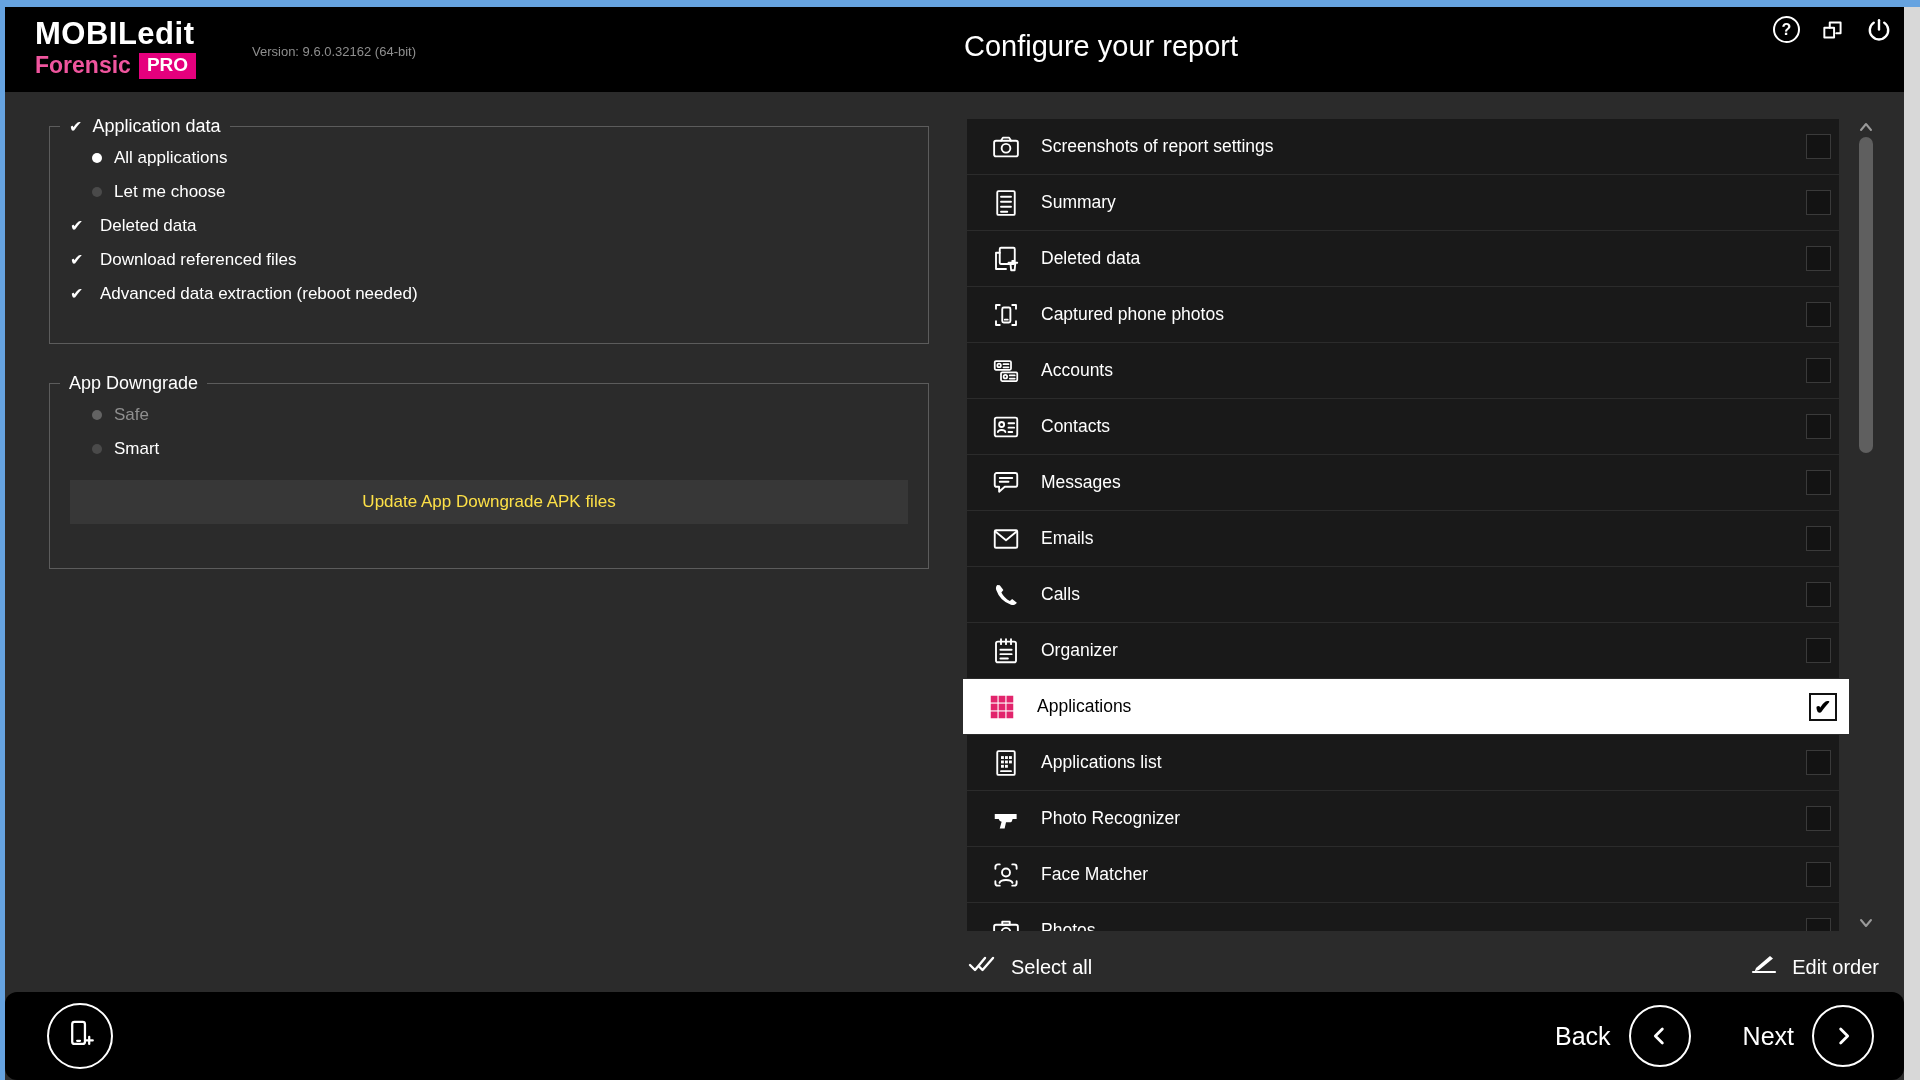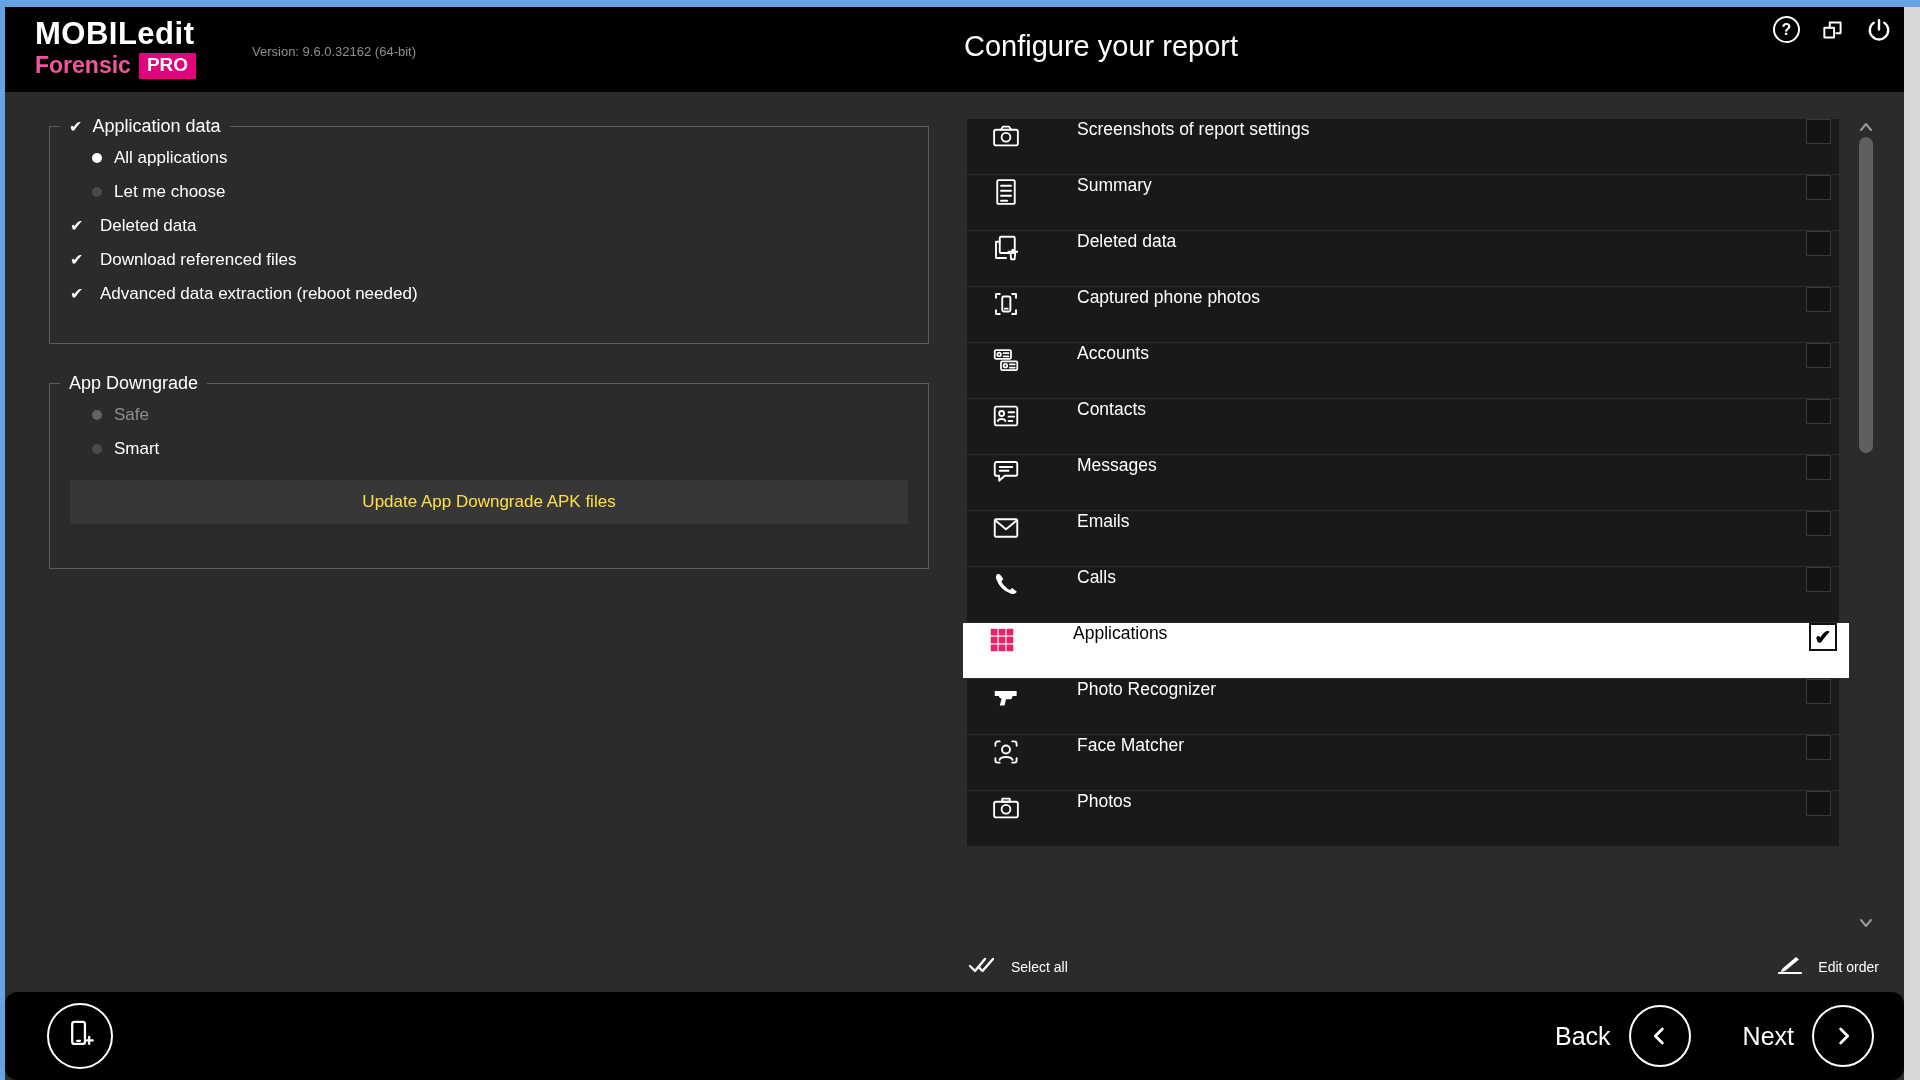--- a/index.html
+++ b/index.html
@@ -48,21 +48,21 @@
   .radio-dot.sel   { background:#fff; }
   .radio-dot.unsel { background:#4a4a4a; }
   .radio-dot.dis   { background:#636363; }
   .opt .checkglyph { width:18px; }
   .update-btn { display:block; margin:14px 20px 0 20px; width:calc(100% - 40px); height:44px;
                 background:#373737; border:none; color:#fde047; font-size:17px;
                 font-family:"Liberation Sans", sans-serif; }
 
   
   .rows { position:absolute; left:958px; top:27px; width:886px; height:812px; overflow:hidden; }
-  .row { height:55px; margin:0 10px 1px 4px; background:#191919; display:flex; align-items:flex-start;gap:36px; }
+  .row { height:55px; margin:0 10px 1px 4px; background:#191919; display:flex; align-items:center; }
   .ric { flex:0 0 34px; width:34px; height:34px; margin-left:22px;
          display:flex; align-items:center; justify-content:center; }
   .ric svg { width:30px; height:30px; display:block; }
   .rlabel { margin-left:18px; color:#fff; font-size:17.5px; }
   .rcheck { margin-left:auto; margin-right:8px; width:25px; height:25px;
             background:#131313; border:1px solid #3a3a3a; flex:0 0 25px; }
   .row.selected { background:#fff; margin:0 0 1px 0; }
   .row.selected .rlabel { color:#000; }
   .row.selected .rcheck { background:#fff; border:2px solid #111; width:28px; height:28px; flex:0 0 28px;
             display:flex; align-items:center; justify-content:center;
@@ -70,21 +70,21 @@
 
   
   .scrollbar { position:absolute; left:1852px; top:27px; width:18px; height:812px; }
   .sb-up, .sb-down { position:absolute; left:0; width:18px; height:16px; }
   .sb-up { top:0; } .sb-down { bottom:0; }
   .sb-thumb { position:absolute; left:2px; top:18px; width:14px; height:316px; background:#5f5f5f; border-radius:7px; }
 
   
   .list-footer { position:absolute; left:962px; top:852px; width:912px; height:46px;
                  display:flex; align-items:center; justify-content:space-between;
-                 color:#fff; font-size:14px; }
+                 color:#fff; font-size:20px; }
   .lf-group { display:flex; align-items:center; gap:14px; }
 
   
   .bottombar { flex:0 0 88px; background:#000; position:relative;border-radius:12px; }
   .add-phone-btn { position:absolute; left:42px; top:11px; width:66px; height:66px;
                    border:2.5px solid #fff; border-radius:50%;
                    display:flex; align-items:center; justify-content:center; }
   .nav { position:absolute; right:30px; top:0; height:88px; display:flex; align-items:center; gap:18px;
          color:#fff; font-size:25px; }
   .nav .spacer { width:16px; }
@@ -272,39 +272,70 @@
       <div class="row">
         <span class="ric">
           <svg viewBox="0 0 24 24" fill="#fff" stroke="none">
             <path d="M5 4c-1 1-1.3 2.6-.8 4a19 19 0 0 0 11.8 11.8c1.4.5 3 .2 4-.8l.7-.9-3.8-3-1.8 1.6a16 16 0 0 1-6.8-6.8L9.9 8 7 4.2z"></path>
           </svg>
         </span>
         <span class="rlabel">Calls</span>
         <span class="rcheck"></span>
       </div>
 
+      <div class="row">
+        <span class="ric">
+          <svg viewBox="0 0 24 24" fill="none" stroke="#fff" stroke-width="1.5" stroke-linecap="round" stroke-linejoin="round">
+            <rect x="4" y="4.5" width="16" height="16.5" rx="1.5"></rect>
+              <path d="M8 2.5v4M12 2.5v4M16 2.5v4"></path>
+            <path d="M7.5 11h9M7.5 14.5h9M7.5 18h6"></path>
+          </svg>
+        </span>
+        <span class="rlabel">Organizer</span>
+        <span class="rcheck"></span>
+      </div>
 
       <div class="row selected">
         <span class="ric">
           <svg viewBox="0 0 24 24" fill="#e2246c" stroke="none">
             <rect x="3" y="3" width="5.4" height="5.4"></rect>
               <rect x="9.3" y="3" width="5.4" height="5.4"></rect>
               <rect x="15.6" y="3" width="5.4" height="5.4"></rect>
             <rect x="3" y="9.3" width="5.4" height="5.4"></rect>
               <rect x="9.3" y="9.3" width="5.4" height="5.4"></rect>
               <rect x="15.6" y="9.3" width="5.4" height="5.4"></rect>
             <rect x="3" y="15.6" width="5.4" height="5.4"></rect>
               <rect x="9.3" y="15.6" width="5.4" height="5.4"></rect>
               <rect x="15.6" y="15.6" width="5.4" height="5.4"></rect>
           </svg>
         </span>
         <span class="rlabel">Applications</span>
         <span class="rcheck">✔</span>
       </div>
 
+      <div class="row">
+        <span class="ric">
+          <svg viewBox="0 0 24 24" fill="none" stroke="#fff" stroke-width="1.5" stroke-linecap="round" stroke-linejoin="round">
+            <rect x="5" y="2.5" width="14" height="19" rx="1"></rect>
+            <g fill="#fff" stroke="none">
+              <rect x="8" y="6.5" width="2.3" height="2.3"></rect>
+                <rect x="11.2" y="6.5" width="2.3" height="2.3"></rect>
+                <rect x="14.4" y="6.5" width="2.3" height="2.3"></rect>
+              <rect x="8" y="10" width="2.3" height="2.3"></rect>
+                <rect x="11.2" y="10" width="2.3" height="2.3"></rect>
+                <rect x="14.4" y="10" width="2.3" height="2.3"></rect>
+              <rect x="8" y="13.5" width="2.3" height="2.3"></rect>
+                <rect x="11.2" y="13.5" width="2.3" height="2.3"></rect>
+            </g>
+            <path d="M8 18.5h8"></path>
+          </svg>
+        </span>
+        <span class="rlabel">Applications list</span>
+        <span class="rcheck"></span>
+      </div>
 
       <div class="row">
         <span class="ric">
           <svg viewBox="0 0 24 24" fill="#fff" stroke="none">
             <path d="M3 8h17.5v4h-3.2l-.6 1.8c-.2.5-.6.8-1.1.8h-3.6l-1.1 4.9H7l1.5-5.3C7 13.8 6.2 12.8 6.2 11.6V12H3z"></path>
           </svg>
         </span>
         <span class="rlabel">Photo Recognizer</span>
         <span class="rcheck"></span>
       </div>

